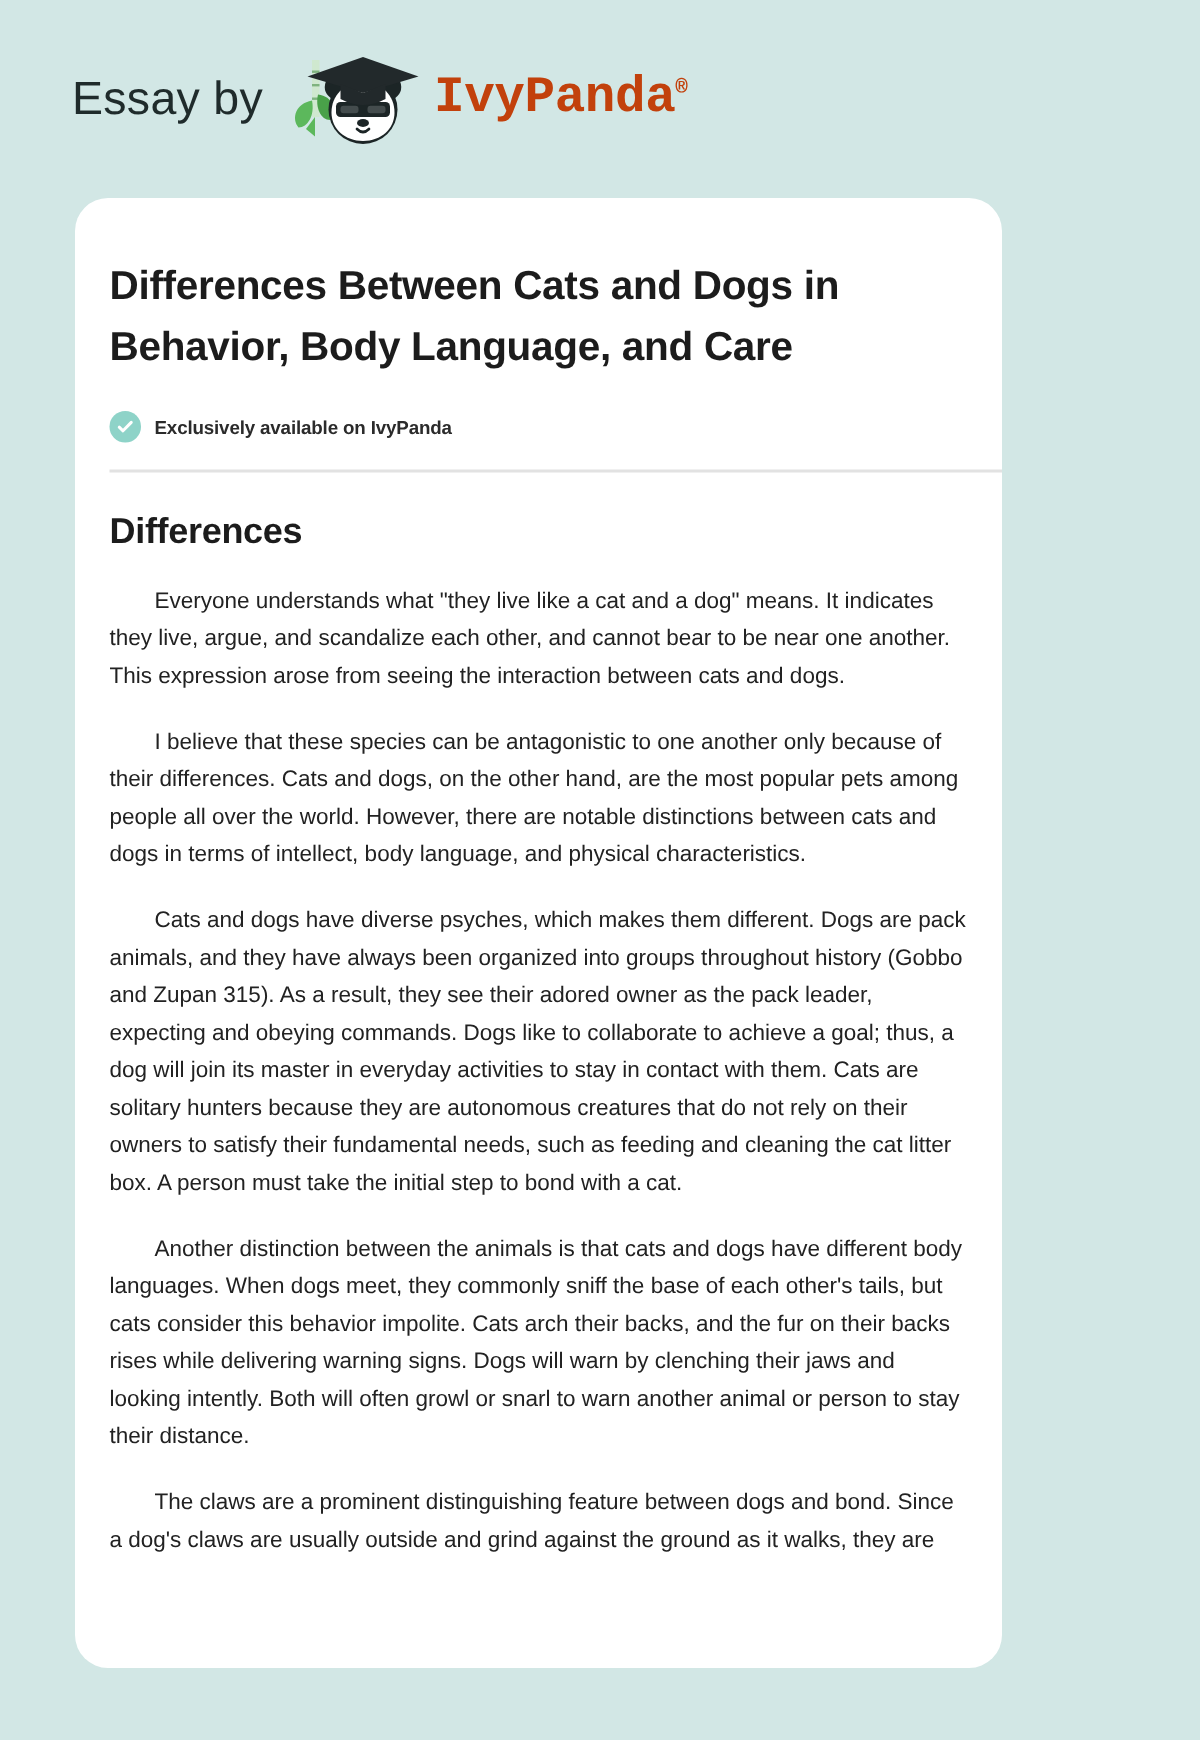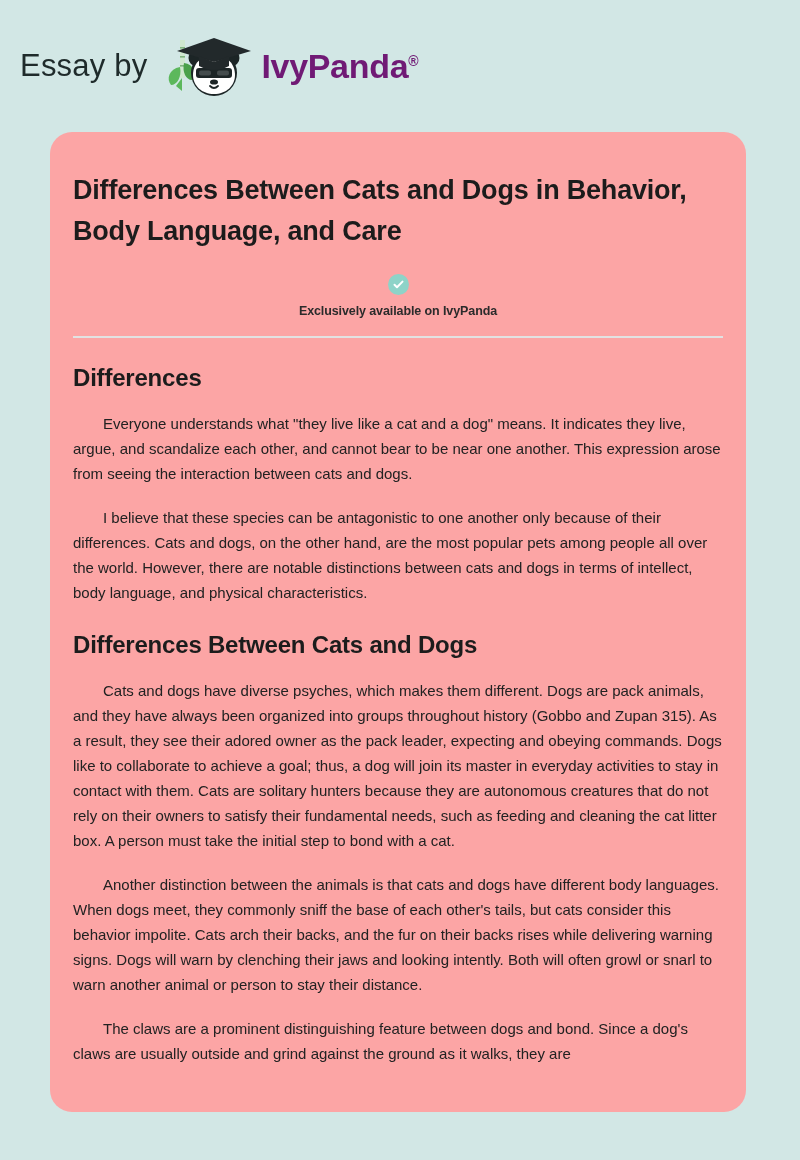--- a/index.html
+++ b/index.html
@@ -12,62 +12,63 @@
     overflow: hidden;
     position: relative;
   }
 
   
   .header {
     height: 132px;
     display: flex;
     align-items: center;
     padding-left: 20px;
+    margin-left: 28px;
   }
   .brand {
     display: flex;
     align-items: center;
     gap: 0;
   }
   .essay-by {
     font-size: 31px;
     color: #1f2b2b;
     letter-spacing: 0.2px;
     font-weight: 400;
     margin-right: 16px;
   }
   .logo-mark {
     width: 96px;
     height: 66px;
     position: relative;
     flex: none;
   }
   .logo-word {
-    font-family: Liberation Sans, sans-serif;
+    font-family: Liberation Mono, monospace;
     font-weight: bold;
     font-size: 34px;
-    color: #701a75;
+    color: #c2410c;
     letter-spacing: -0.3px;
     position: relative;
     margin-left: 2px;
   }
   .logo-word .reg {
     font-size: 14px;
     vertical-align: super;
     font-weight: bold;
   }
 
   
   .card {
     position: absolute;
     left: 50px;
     top: 132px;
-    width: 696px;
+    width: 618px;
     height: 980px;
-    background: #fca5a5;
+    background: #ffffff;
     border-radius: 22px;
     padding: 0 23px;
     overflow: hidden;
   }
   .card-inner {
     padding: 38px 0 0 0;
   }
 
   h1.doc-title {
     font-size: 27px;
@@ -77,21 +78,20 @@
     margin: 0 0 0 0;
     letter-spacing: -0.2px;
     max-width: 630px;
   }
 
   .badge-row {
     display: flex;
     align-items: center;
     margin-top: 22px;
     gap: 9px;
-    flex-direction: column;
   }
   .badge-check {
     width: 21px;
     height: 21px;
     border-radius: 50%;
     background: #8ed3c8;
     display: flex;
     align-items: center;
     justify-content: center;
     flex: none;
@@ -188,19 +188,18 @@
       </span>
       <span class="badge-text">Exclusively available on IvyPanda</span>
     </div>
 
     <div class="divider"></div>
 
     <h2 class="section-title">Differences</h2>
     <p class="para">Everyone understands what "they live like a cat and a dog" means. It indicates they live, argue, and scandalize each other, and cannot bear to be near one another. This expression arose from seeing the interaction between cats and dogs.</p>
     <p class="para">I believe that these species can be antagonistic to one another only because of their differences. Cats and dogs, on the other hand, are the most popular pets among people all over the world. However, there are notable distinctions between cats and dogs in terms of intellect, body language, and physical characteristics.</p>
 
-    <h2 class="section-title">Differences Between Cats and Dogs</h2>
     <p class="para">Cats and dogs have diverse psyches, which makes them different. Dogs are pack animals, and they have always been organized into groups throughout history (Gobbo and Zupan 315). As a result, they see their adored owner as the pack leader, expecting and obeying commands. Dogs like to collaborate to achieve a goal; thus, a dog will join its master in everyday activities to stay in contact with them. Cats are solitary hunters because they are autonomous creatures that do not rely on their owners to satisfy their fundamental needs, such as feeding and cleaning the cat litter box. A person must take the initial step to bond with a cat.</p>
     <p class="para">Another distinction between the animals is that cats and dogs have different body languages. When dogs meet, they commonly sniff the base of each other's tails, but cats consider this behavior impolite. Cats arch their backs, and the fur on their backs rises while delivering warning signs. Dogs will warn by clenching their jaws and looking intently. Both will often growl or snarl to warn another animal or person to stay their distance.</p>
     <p class="para">The claws are a prominent distinguishing feature between dogs and bond. Since a dog's claws are usually outside and grind against the ground as it walks, they are</p>
 
   </div>
 </div>
 
 </body></html>

